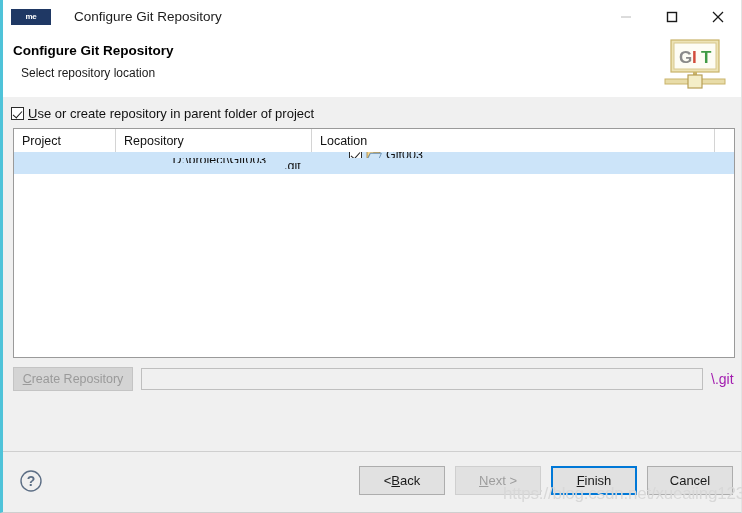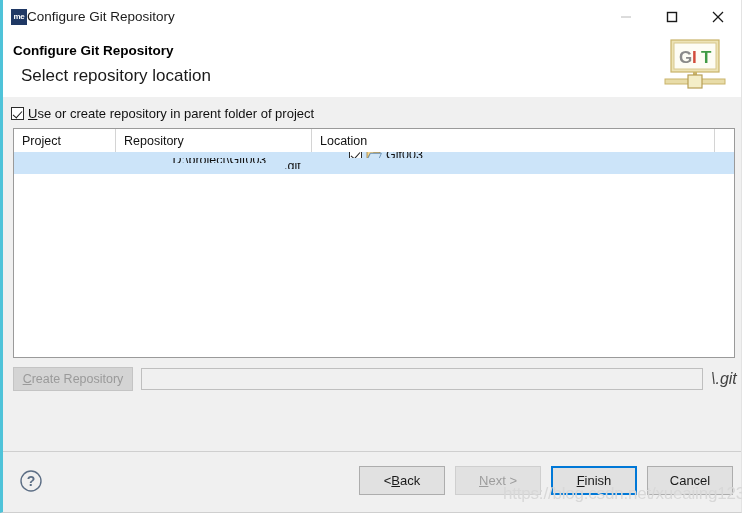--- a/index.html
+++ b/index.html
@@ -21,21 +21,21 @@
     border-right: 1px solid #e3e3e3;
   }
 
   
   #titlebar {
     position: absolute; left: 0; top: 0; right: 0; height: 33px;
     background: #ffffff;
     display: flex; align-items: center;
   }
   #title-icon {
-    width: 16px; height: 16px; margin-left: 8px; margin-right: 0;
+    width: 40px; height: 16px; margin-left: 8px; margin-right: 23px;
     background: #1f3864;
     color: #ffffff;
     font-size: 8px; font-weight: bold;
     display: flex; align-items: center; justify-content: center;
     line-height: 1; letter-spacing: -0.3px;
     font-family: "Liberation Sans", sans-serif;
     flex: none;
   }
   #title-text {
     font-size: 13.5px; color: #1c1c1c; white-space: nowrap;
@@ -55,21 +55,21 @@
   #header {
     position: absolute; left: 0; top: 33px; right: 0; height: 64px;
     background: #ffffff;
   }
   #header-title {
     position: absolute; left: 10px; top: 10px;
     font-size: 13.5px; font-weight: bold; color: #000000;
   }
   #header-sub {
     position: absolute; left: 18px; top: 33px;
-    font-size: 17px; color: #1a1a1a;
+    font-size: 12px; color: #1a1a1a;
   }
   #git-logo {
     position: absolute; right: 14px; top: 5px;
     width: 64px; height: 54px;
   }
   #header-sep {
     position: absolute; left: 0; right: 0; top: 96px; height: 1px;
     background: #9a9a9a;
   }
 
@@ -163,21 +163,21 @@
   }
   #repo-path-input {
     width: 562px; height: 22px;
     background: #f0f0f0;
     border: 1px solid #bfbfbf;
     font-size: 12.5px; color: #8a8a8a;
     padding: 0 4px;
     font-family: "Liberation Sans", sans-serif;
   }
   #git-suffix {
-    font-size: 16px; color: #404040; font-style: italic;
+    font-size: 14px; color: #a21caf;
   }
 
   
   #footer-sep {
     position: absolute; left: 0; right: 0; bottom: 60px; height: 1px;
     background: #cfcfcf;
   }
   #footer {
     position: absolute; left: 0; right: 0; bottom: 0; height: 60px;
     background: #f0f0f0;

